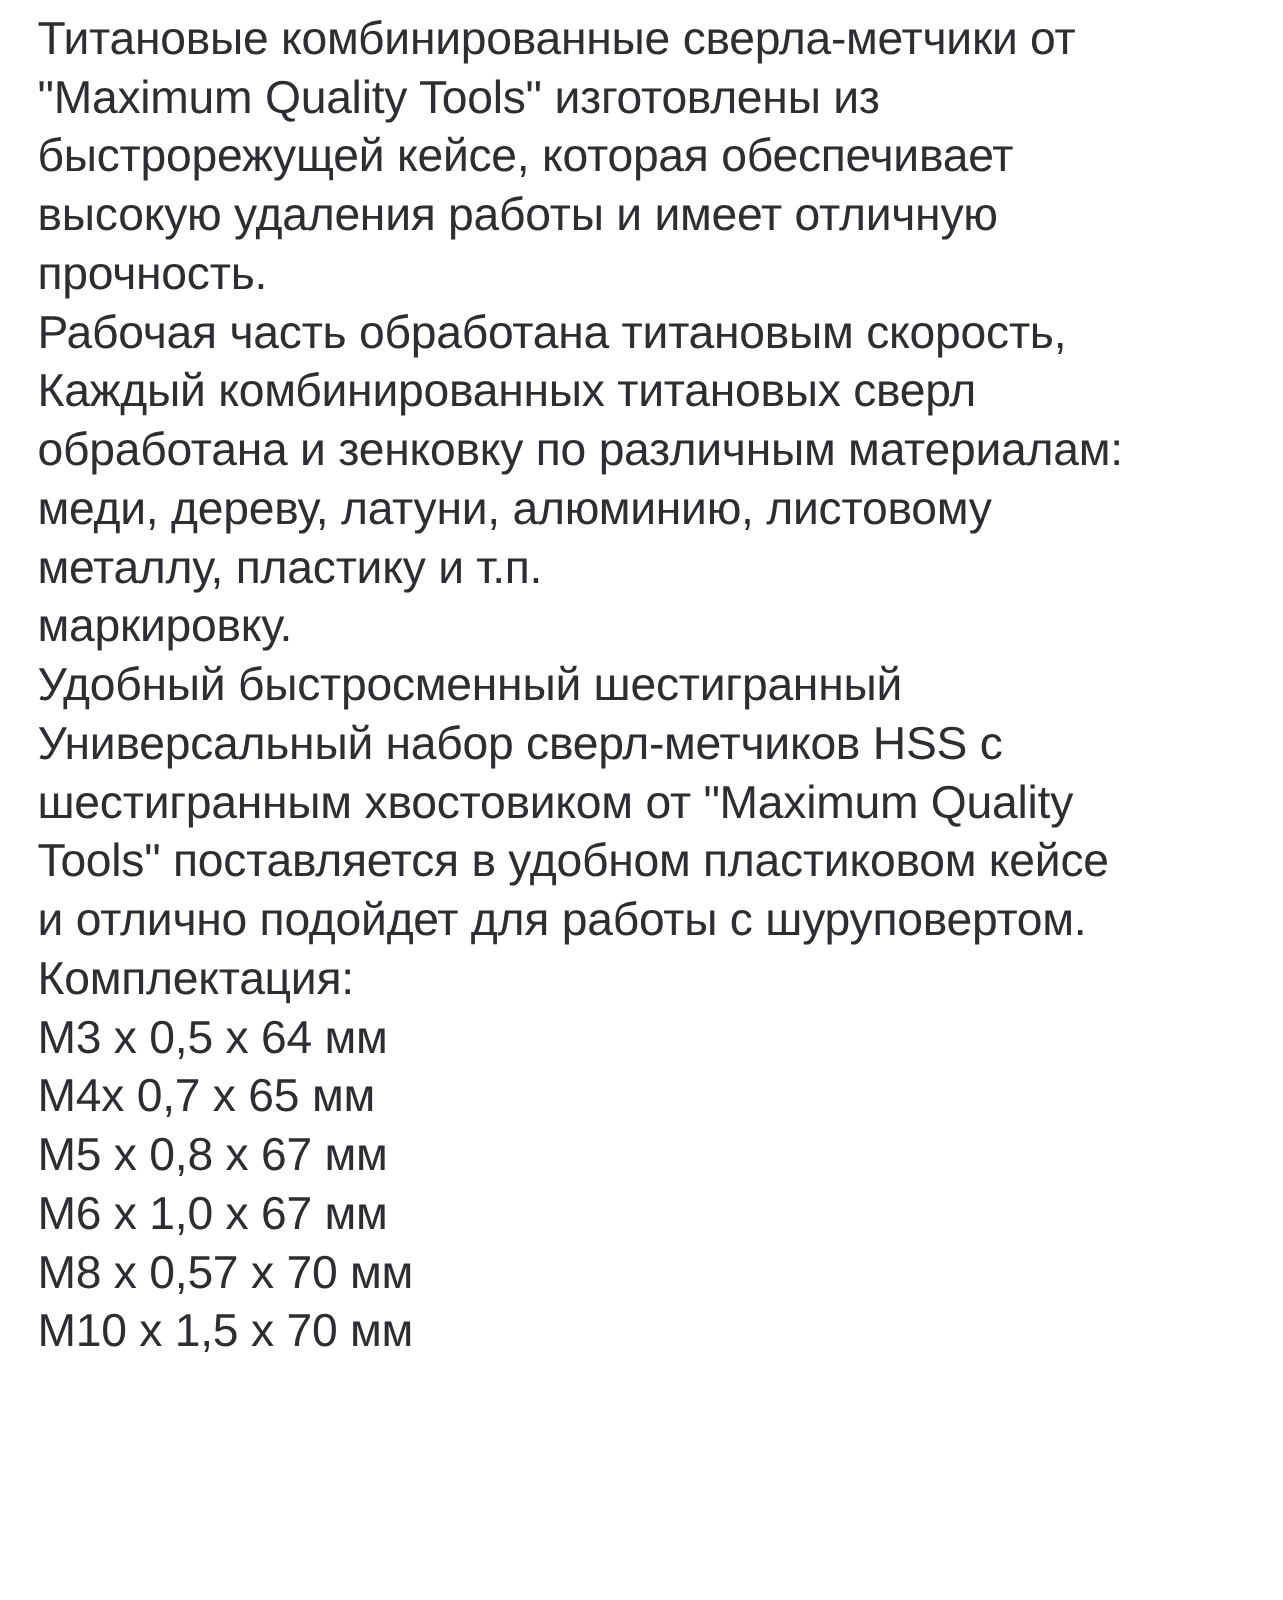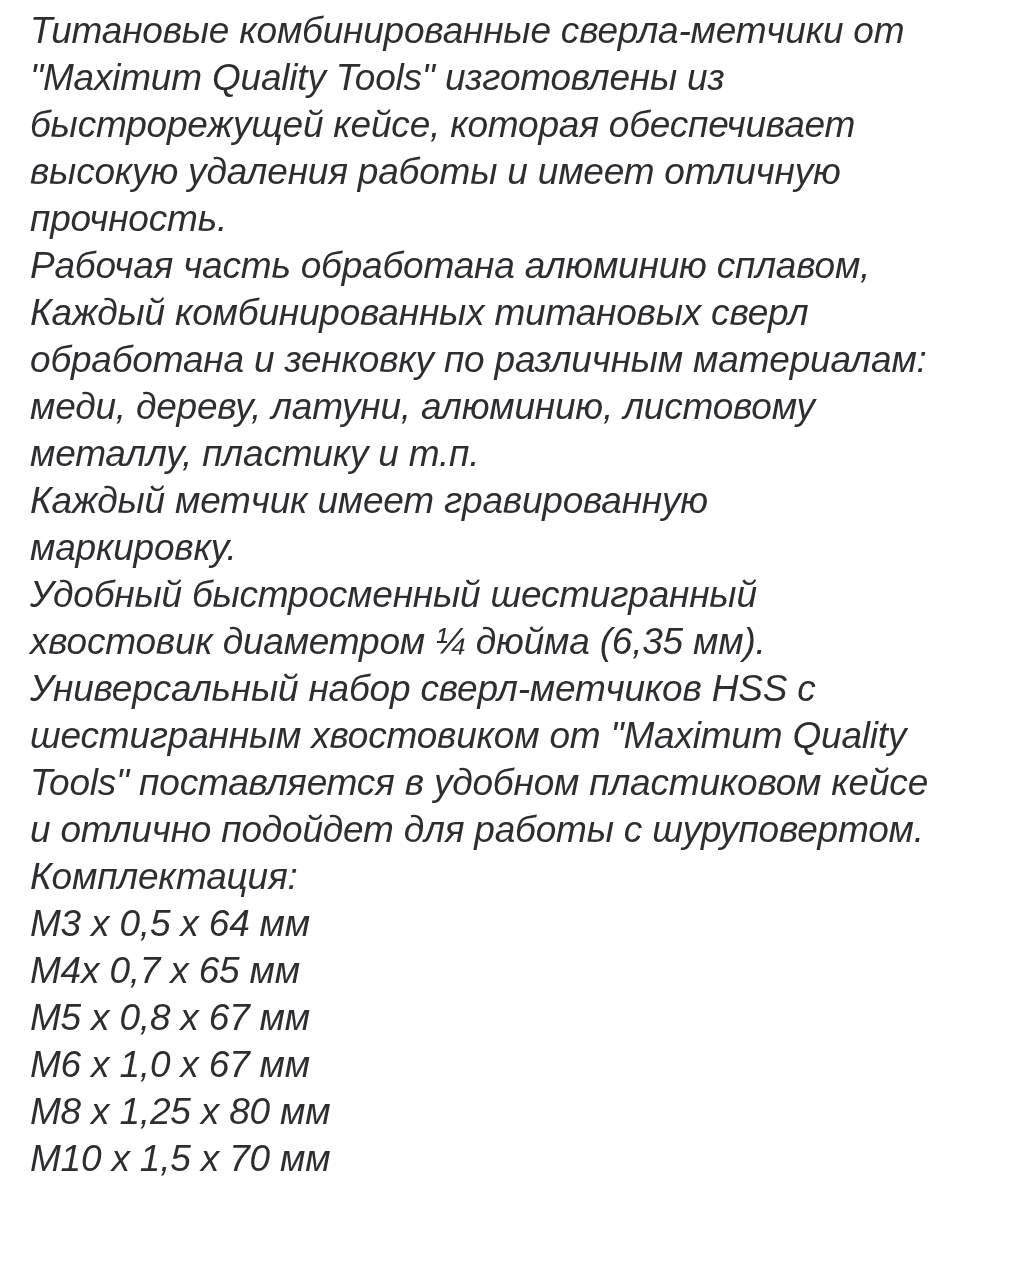--- a/index.html
+++ b/index.html
@@ -17,45 +17,42 @@
     padding: 7px 18px 0 30px;
     font-family: "Liberation Sans", sans-serif;
     font-size: 37px;
     line-height: 47px;
     font-weight: 400;
     color: #2c2e31;
     letter-spacing: -0.2px;
   }
   .text-line {
     white-space: nowrap;
-    font-style: italic;
   }
 </style>
 </head>
 <body>
 
 <div class="description">
   <div class="text-line">Титановые комбинированные сверла-метчики от</div>
   <div class="text-line">"Maximum Quality Tools" изготовлены из</div>
   <div class="text-line">быстрорежущей кейсе, которая обеспечивает</div>
   <div class="text-line">высокую удаления работы и имеет отличную</div>
   <div class="text-line">прочность.</div>
-  <div class="text-line">Рабочая часть обработана алюминию сплавом,</div>
+  <div class="text-line">Рабочая часть обработана титановым скорость,</div>
   <div class="text-line">Каждый комбинированных титановых сверл</div>
   <div class="text-line">обработана и зенковку по различным материалам:</div>
   <div class="text-line">меди, дереву, латуни, алюминию, листовому</div>
   <div class="text-line">металлу, пластику и т.п.</div>
-  <div class="text-line">Каждый метчик имеет гравированную</div>
   <div class="text-line">маркировку.</div>
   <div class="text-line">Удобный быстросменный шестигранный</div>
-  <div class="text-line">хвостовик диаметром ¼ дюйма (6,35 мм).</div>
   <div class="text-line">Универсальный набор сверл-метчиков HSS с</div>
   <div class="text-line">шестигранным хвостовиком от "Maximum Quality</div>
   <div class="text-line">Tools" поставляется в удобном пластиковом кейсе</div>
   <div class="text-line">и отлично подойдет для работы с шуруповертом.</div>
   <div class="text-line">Комплектация:</div>
   <div class="text-line">М3 х 0,5 х 64 мм</div>
   <div class="text-line">М4х 0,7 х 65 мм</div>
   <div class="text-line">М5 х 0,8 х 67 мм</div>
   <div class="text-line">М6 х 1,0 х 67 мм</div>
-  <div class="text-line">М8 х 1,25 х 80 мм</div>
+  <div class="text-line">М8 х 0,57 х 70 мм</div>
   <div class="text-line">М10 х 1,5 х 70 мм</div>
 </div>
 
 </body></html>

